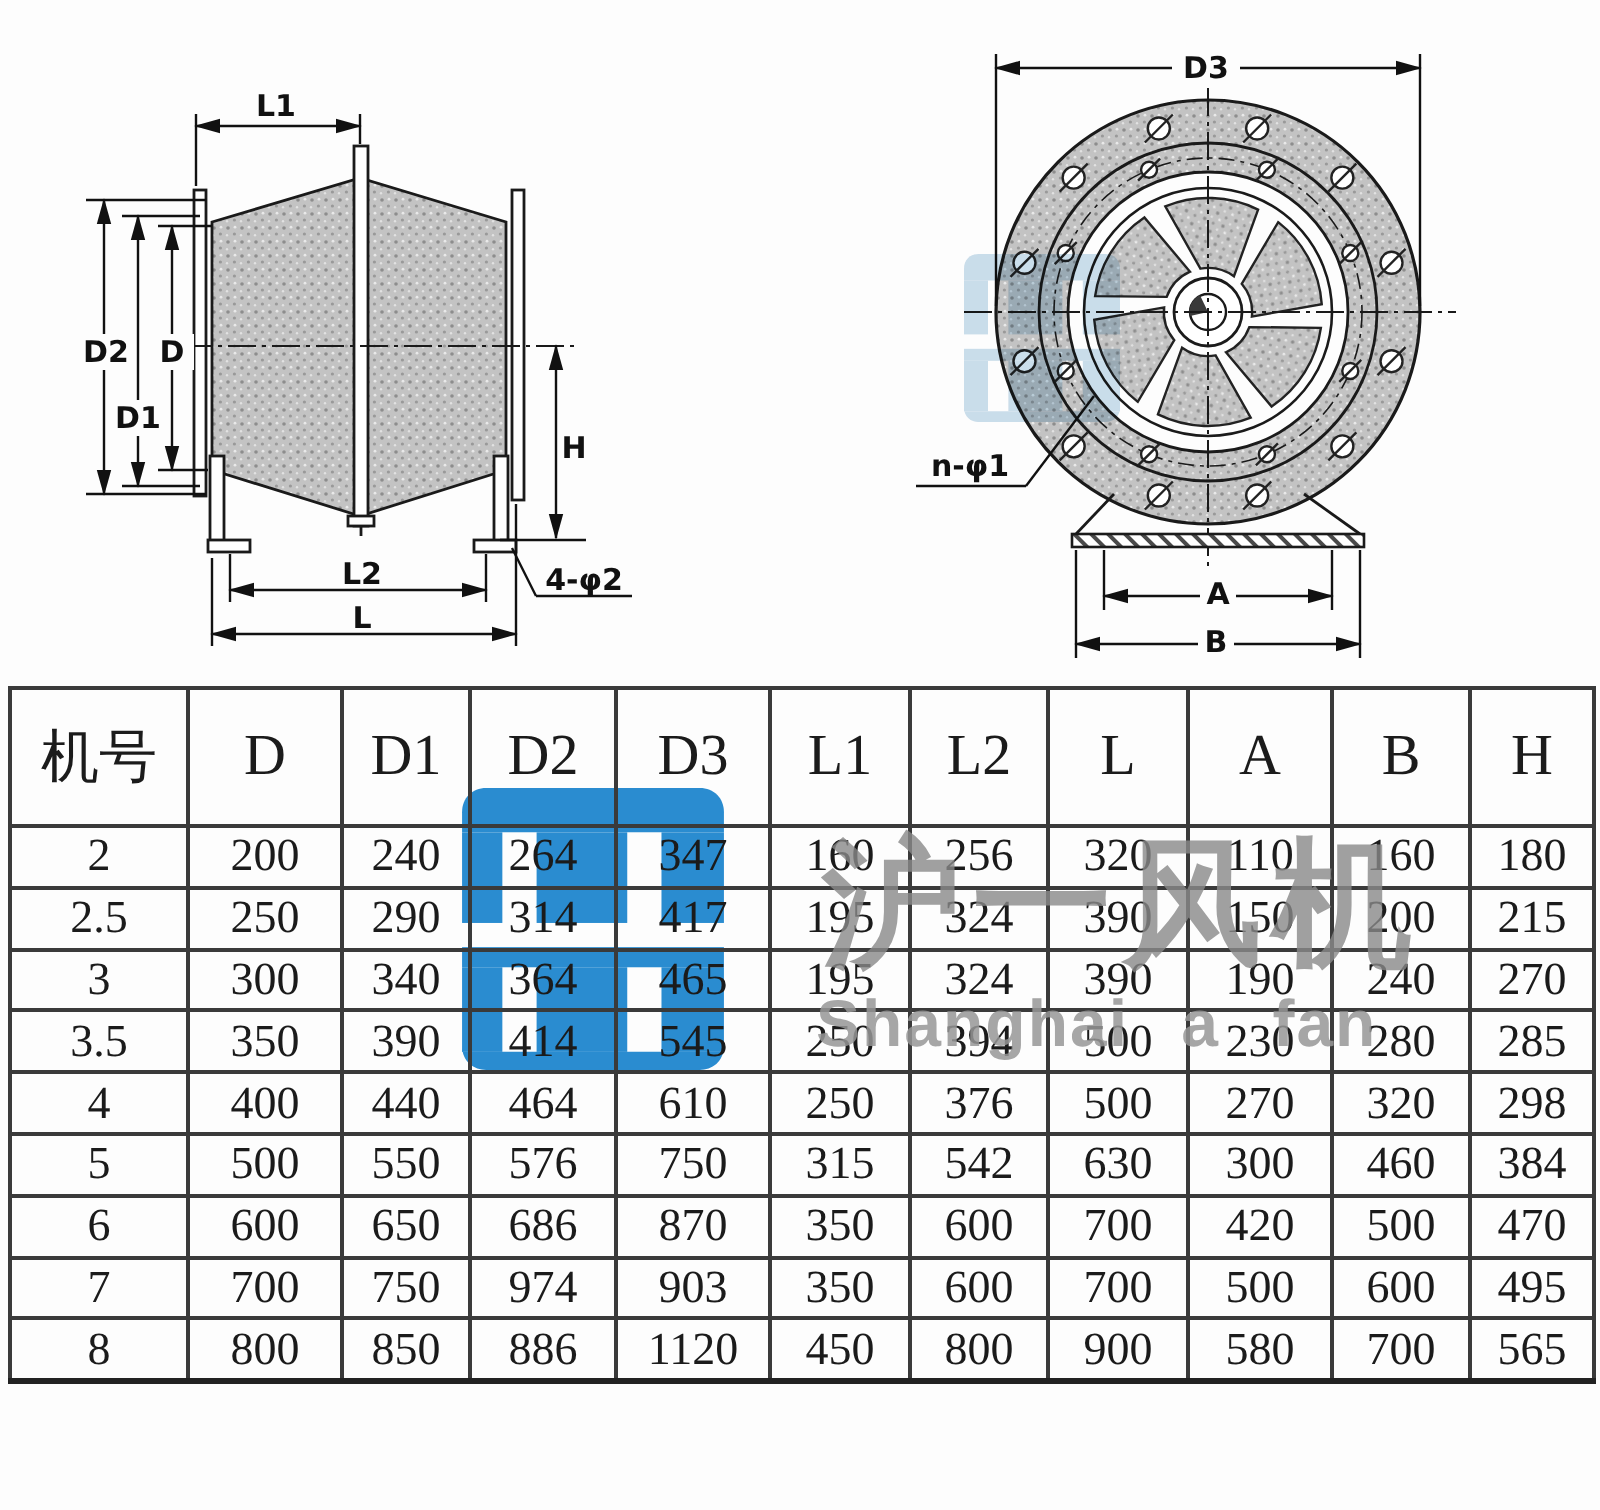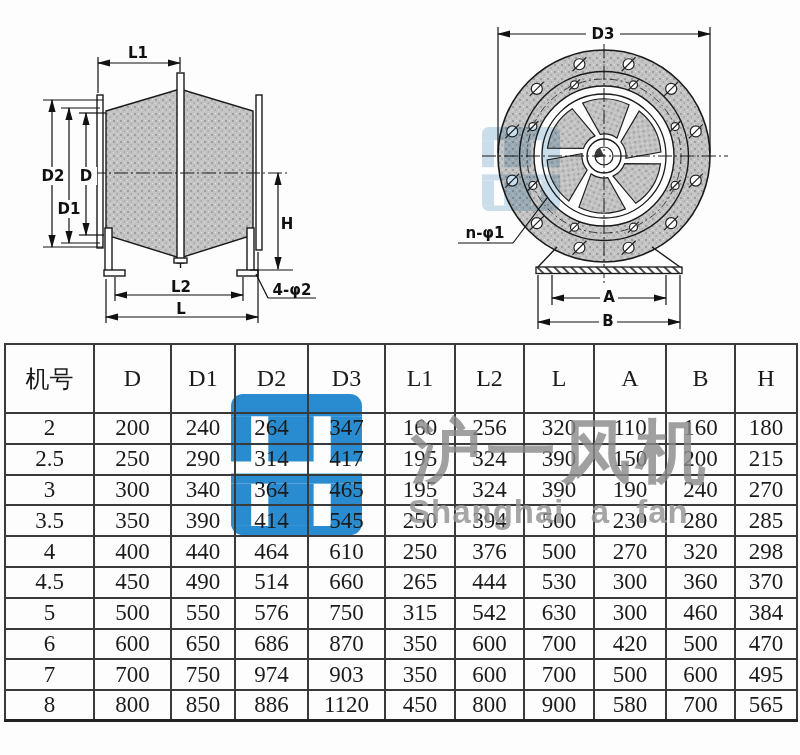--- a/index.html
+++ b/index.html
@@ -5,21 +5,21 @@
   html,body{margin:0;padding:0;background:#fff;}
   .stage{position:relative;width:800px;height:755px;background:#fdfdfd;overflow:hidden;
          font-family:"Liberation Sans",sans-serif;}
   .drawings-svg{position:absolute;left:0;top:0;z-index:2;}
   .logo-blue-svg{position:absolute;left:231px;top:394px;z-index:1;}
   .dims-table-wrap{position:absolute;left:4px;top:343px;z-index:3;}
   table.dims{border-collapse:collapse;table-layout:fixed;width:792px;background:transparent;}
   table.dims td,table.dims th{border:2px solid #3a3a3a;text-align:center;vertical-align:middle;
       font-family:"Liberation Serif","DejaVu Serif",serif;font-weight:normal;
       font-size:23px;color:#1b1b1b;padding:0;background:transparent;}
-  table.dims thead th{height:67px;font-size:24px;font-family:Liberation Serif, serif;}
+  table.dims thead th{height:67px;font-size:29px;font-family:Liberation Serif, serif;}
   table.dims tbody tr{height:30.8px;}
   table.dims{border-bottom:3px solid #222;border-top:2px solid #333;}
   .wm-gray{position:absolute;left:396px;top:412px;width:330px;z-index:4;pointer-events:none;}
   .wm-cn{font-size:70px;font-weight:bold;line-height:80px;letter-spacing:5px;
          color:#8a8a8a;opacity:.8;white-space:nowrap;
          font-family:"Liberation Sans","DejaVu Sans",sans-serif;text-align:center;}
   .wm-en{font-size:33px;font-weight:bold;letter-spacing:1px;word-spacing:16px;
          color:#979797;opacity:.85;margin-top:1px;white-space:nowrap;
          font-family:"Liberation Sans","DejaVu Sans",sans-serif;margin-left:12px;}
   .dim-label{font-family:"DejaVu Sans","Liberation Sans",sans-serif;font-weight:bold;
@@ -325,33 +325,20 @@
             <td>464</td>
             <td>610</td>
             <td>250</td>
             <td>376</td>
             <td>500</td>
             <td>270</td>
             <td>320</td>
             <td>298</td>
           </tr>
           <tr>
-            <td>4.5</td>
-            <td>450</td>
-            <td>490</td>
-            <td>514</td>
-            <td>660</td>
-            <td>265</td>
-            <td>444</td>
-            <td>530</td>
-            <td>300</td>
-            <td>360</td>
-            <td>370</td>
-          </tr>
-          <tr>
             <td>5</td>
             <td>500</td>
             <td>550</td>
             <td>576</td>
             <td>750</td>
             <td>315</td>
             <td>542</td>
             <td>630</td>
             <td>300</td>
             <td>460</td>

